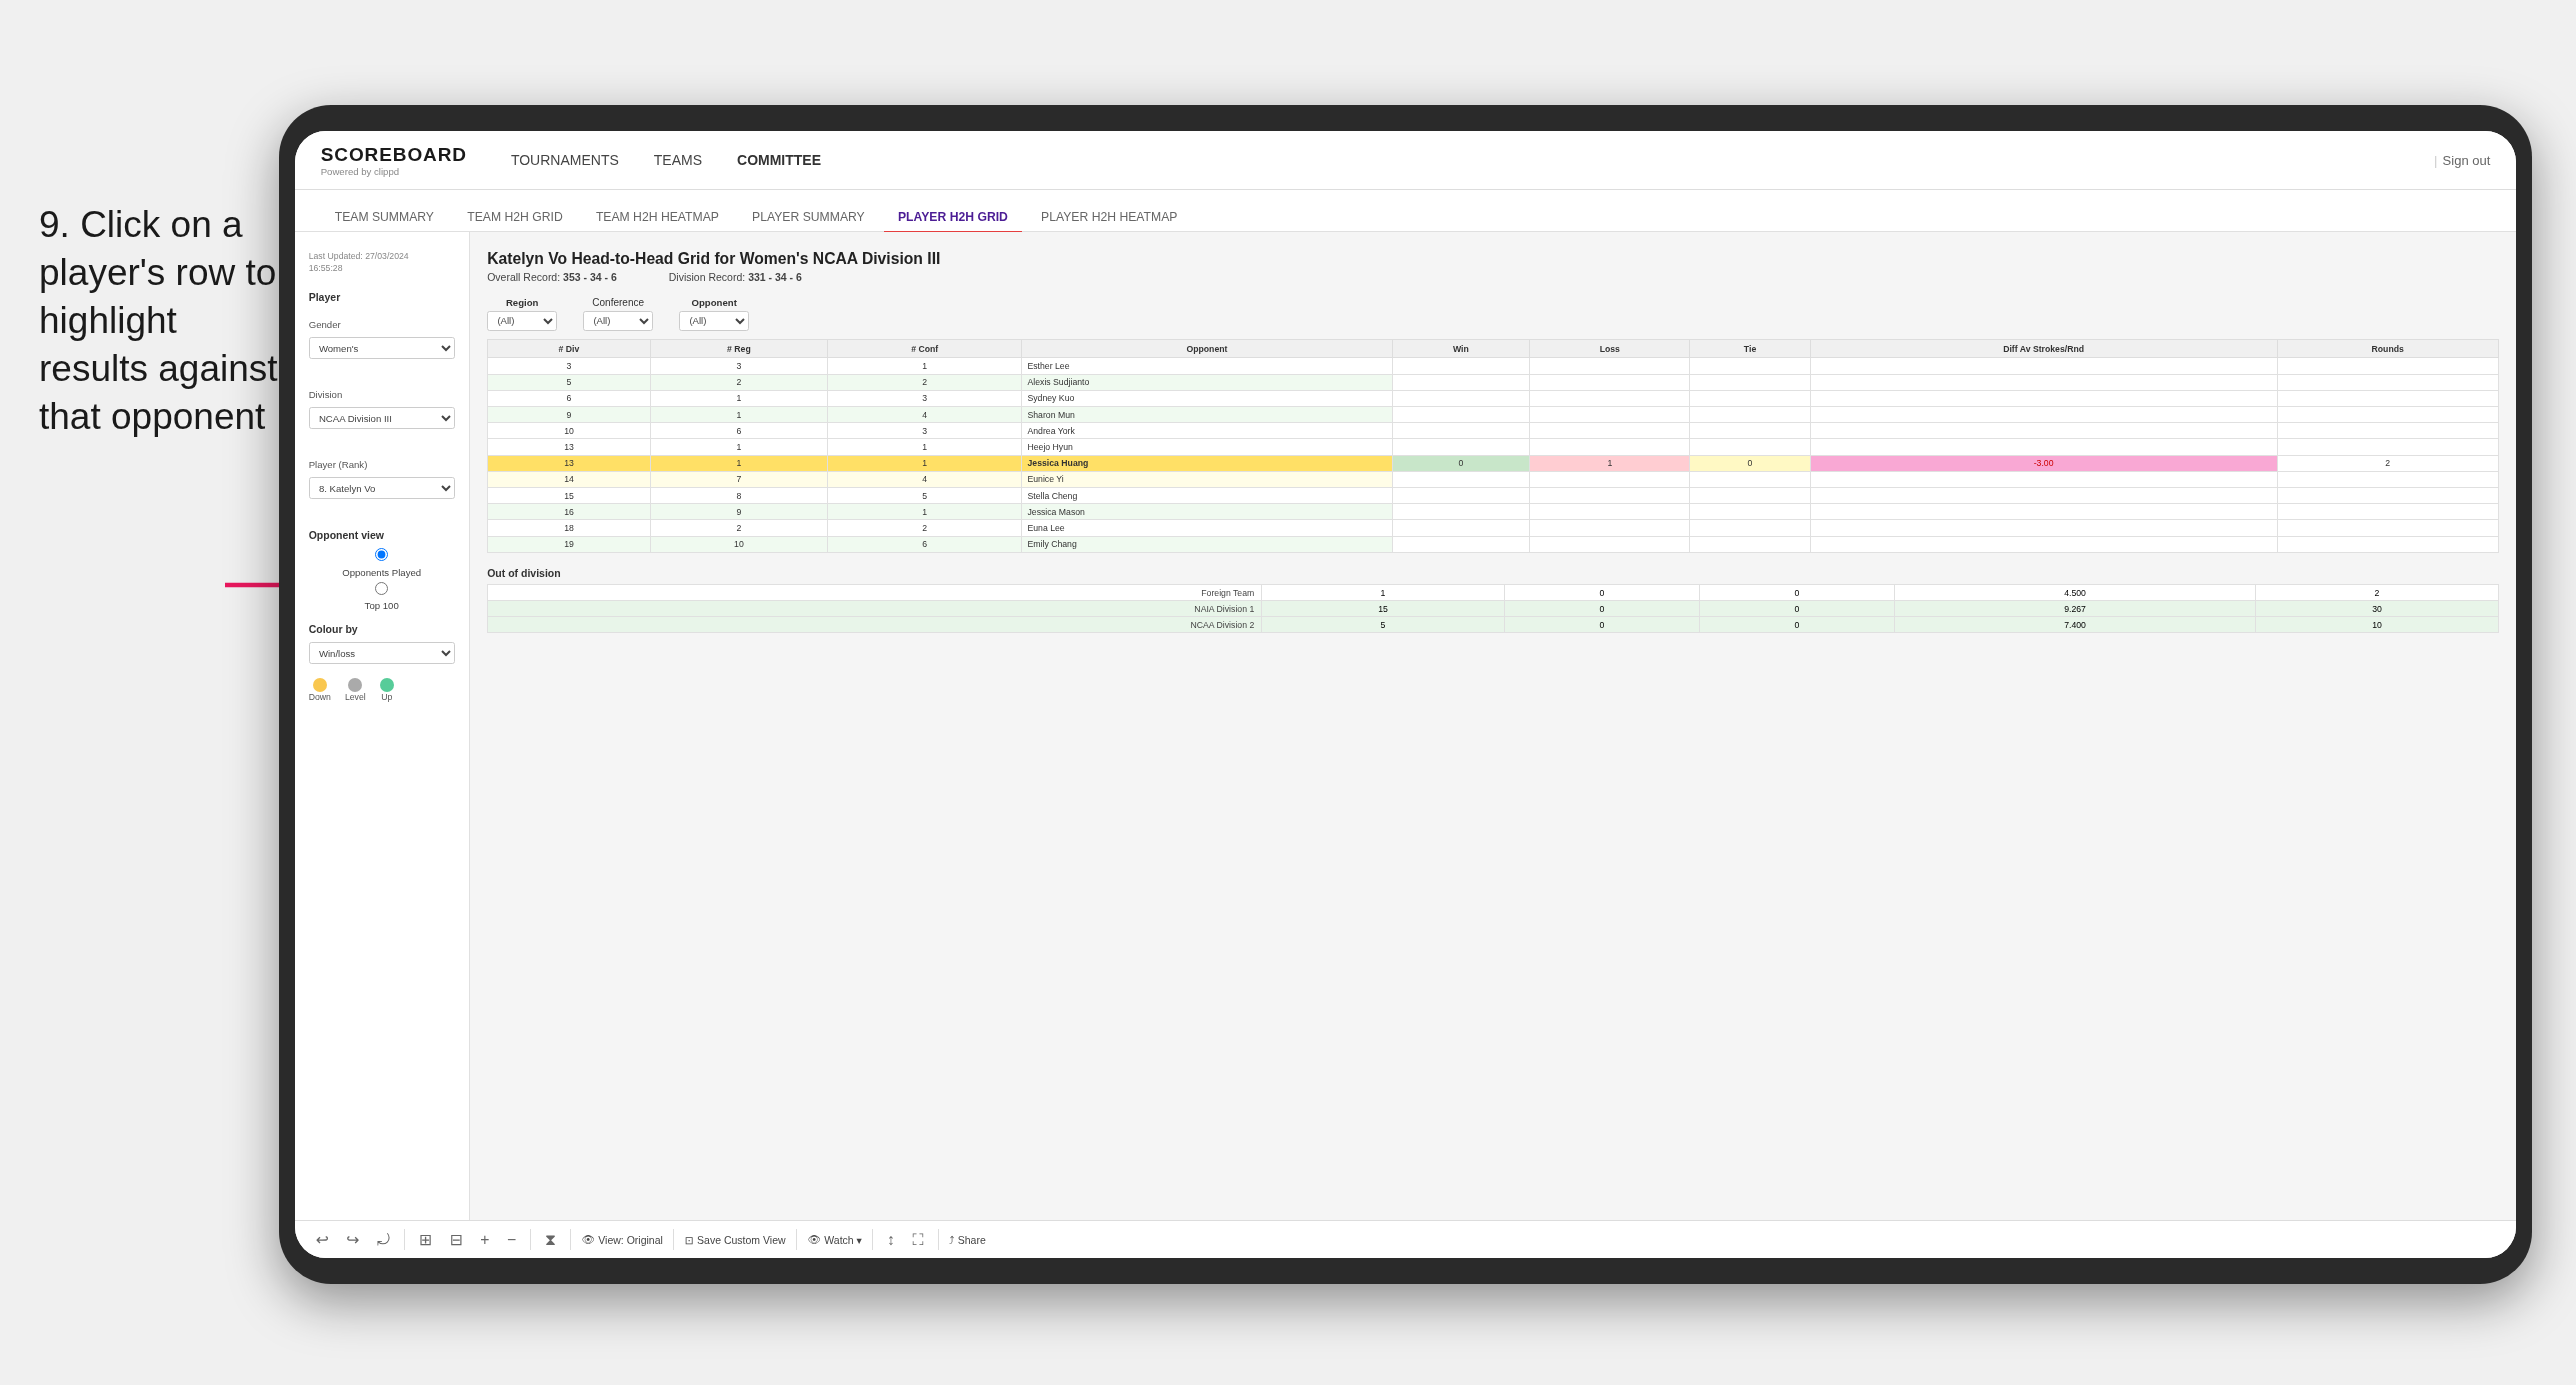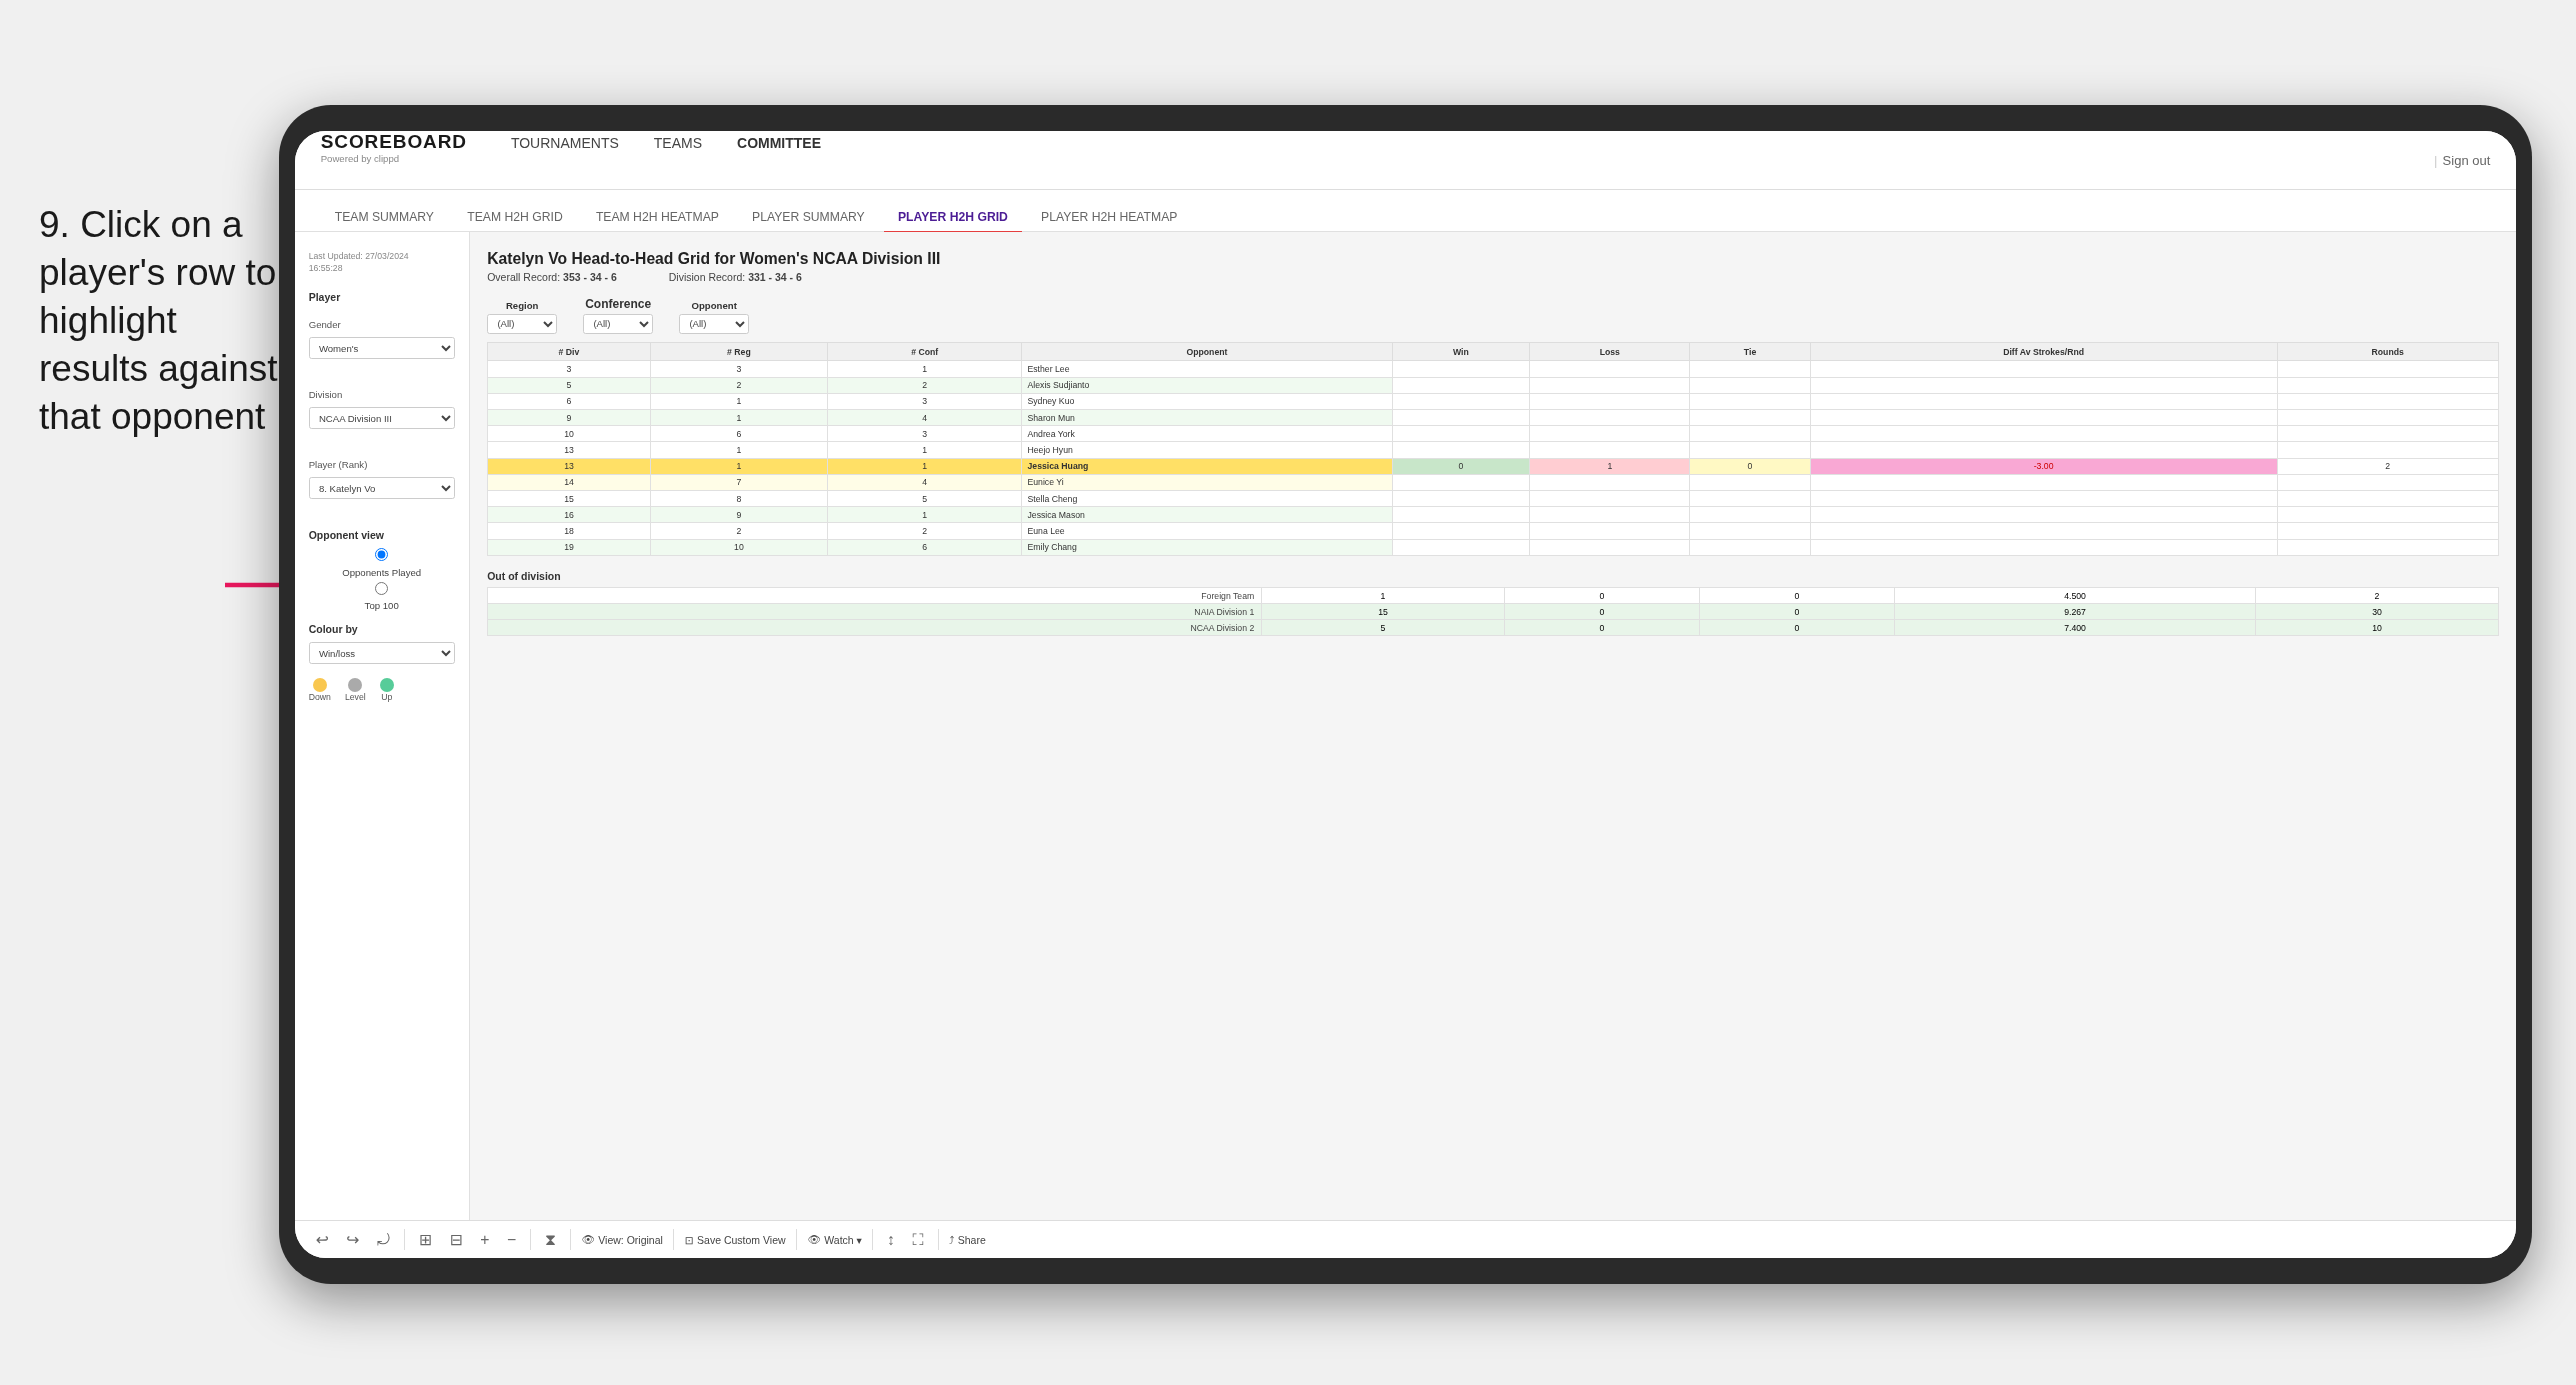--- a/index.html
+++ b/index.html
@@ -45,20 +45,21 @@
       overflow: hidden;
       display: flex;
       flex-direction: column;
     }
 
     
     .top-nav {
       background: #fff;
       border-bottom: 0.9px solid #ddd;
       display: flex;
+      align-items: center;
       padding: 0 26px;
       height: 59px;
       flex-shrink: 0;
     }
 
     .logo {
       display: flex;
       flex-direction: column;
       margin-right: 44px;
     }
@@ -459,21 +460,21 @@
           <span><span>Overall Record:</span> <strong>353 - 34 - 6</strong></span>
           <span><span>Division Record:</span> <strong>331 - 34 - 6</strong></span>
         </div>
 
         <div style="display:flex; gap:26px; margin-bottom:8.7px; align-items:flex-end;">
           <div style="display:flex; flex-direction:column; gap:2.6px; align-items:center;">
             <div style="font-size:9.6px; font-weight:700; color:#333;">Region</div>
             <select class="filter-select"><option>(All)</option></select>
           </div>
           <div style="display:flex; flex-direction:column; gap:2.6px; align-items:center;">
-            <div style="font-size:12px; font-weight:700; color:#333;">Conference</div>
+            <div style="font-size:10px; font-weight:400; color:#333;">Conference</div>
             <select class="filter-select"><option>(All)</option></select>
           </div>
           <div style="display:flex; flex-direction:column; gap:2.6px; align-items:center;">
             <div style="font-size:9.6px; font-weight:700; color:#333;">Opponent</div>
             <select class="filter-select"><option>(All)</option></select>
           </div>
         </div>
 
         <table class="grid-table">
           <thead>

